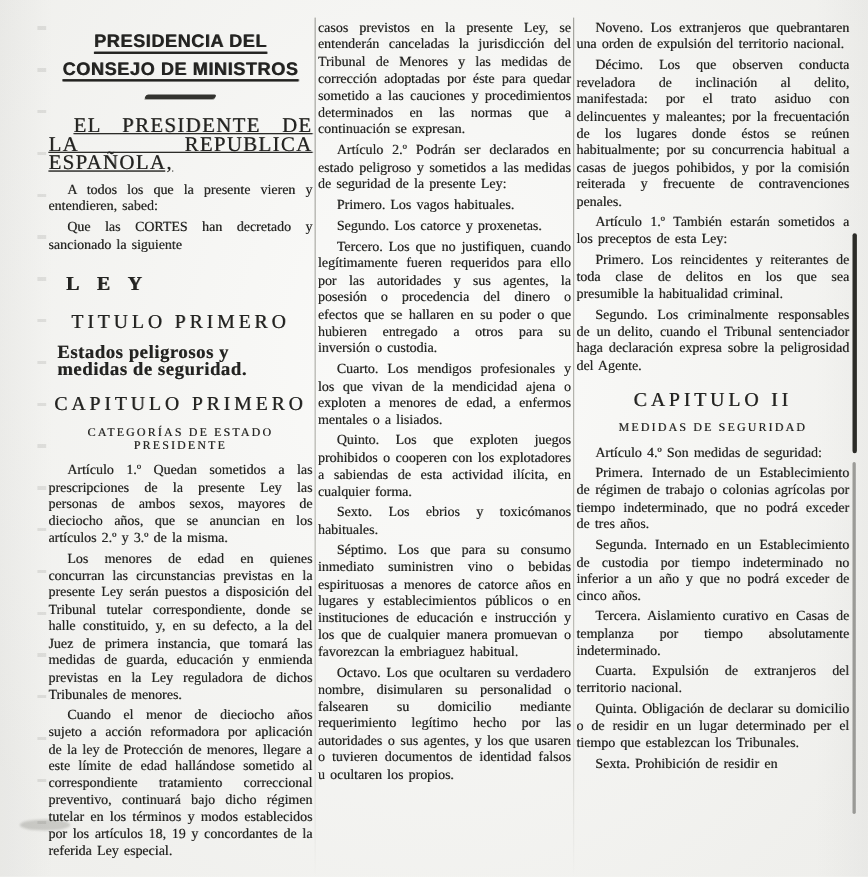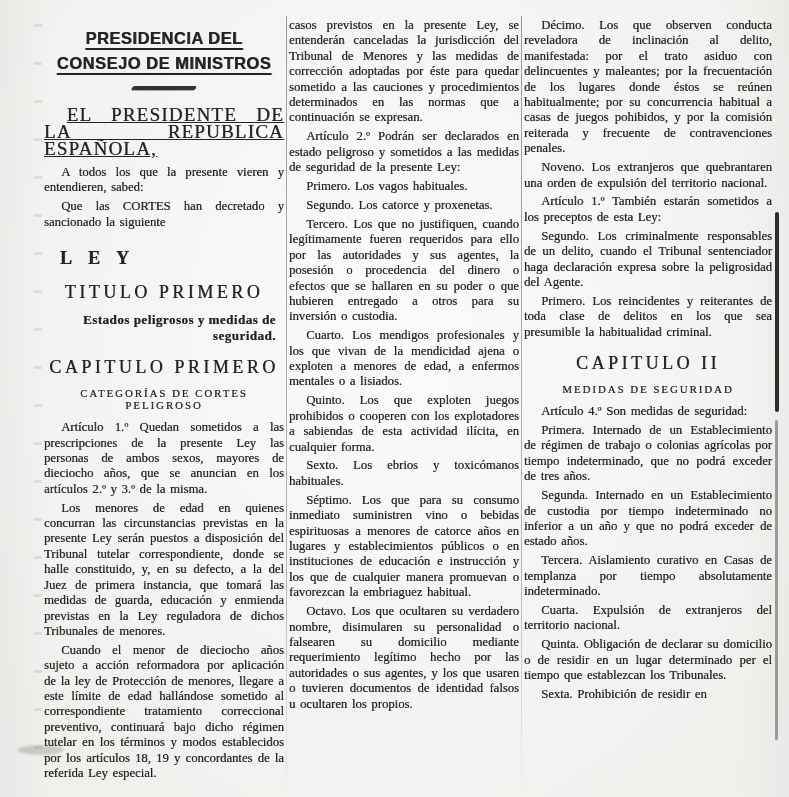--- a/index.html
+++ b/index.html
@@ -42,21 +42,21 @@
   }
   .ley-heading{
     text-align:left;font-size:18px;font-weight:bold;letter-spacing:16px;padding-left:16px;
     margin:18px 0 10px 0;text-shadow:0.6px 0 0 rgba(35,35,30,0.7);
   }
   .center-heading{
     text-align:center;font-size:18px;letter-spacing:3.5px;margin:13px 0 9px 0;
     text-shadow:0.5px 0 0 rgba(35,35,30,0.65);
   }
   .center-bold{
-    text-align:right;font-weight:bold;font-size:13px;line-height:16px;margin:4px 8px 10px 8px;
+    text-align:left;font-weight:bold;font-size:17px;line-height:16px;margin:4px 8px 10px 8px;
     letter-spacing:0.5px;text-shadow:0.4px 0 0 rgba(35,35,30,0.6);
   }
   .small-caps-heading{
     text-align:center;font-size:10.8px;letter-spacing:2px;margin:9px 0 9px 0;
     text-shadow:0.4px 0 0 rgba(35,35,30,0.55);
   }
   
   .left-gutter{
     position:absolute;left:34px;top:10px;width:8px;height:740px;
     background:repeating-linear-gradient(180deg,transparent 0 14px,rgba(70,70,65,0.22) 14px 17px,transparent 17px 38px);
@@ -75,50 +75,50 @@
   <div class="col col-0">
       <div class="masthead">PRESIDENCIA DEL CONSEJO DE MINISTROS</div>
       <div class="ornament"></div>
       <div class="allcaps-para">EL PRESIDENTE DE LA REPUBLICA ESPAÑOLA,</div>
       <div class="para">A todos los que la presente vieren y entendieren, sabed:</div>
       <div class="para">Que las CORTES han decretado y sancionado la siguiente</div>
       <div class="ley-heading">LEY</div>
       <div class="center-heading">TITULO PRIMERO</div>
       <div class="center-bold">Estados peligrosos y medidas de seguridad.</div>
       <div class="center-heading">CAPITULO PRIMERO</div>
-      <div class="small-caps-heading">CATEGORÍAS DE CORTES PELIGROSO</div>
+      <div class="small-caps-heading">CATEGORÍAS DE ESTADO PRESIDENTE</div>
       <div class="para">Artículo 1.º  Quedan sometidos a las prescripciones de la presente Ley las personas de ambos sexos, mayores de dieciocho años, que se anuncian en los artículos 2.º y 3.º de la misma.</div>
       <div class="para">Los menores de edad en quienes concurran las circunstancias previstas en la presente Ley serán puestos a disposición del Tribunal tutelar correspondiente, donde se halle constituido, y, en su defecto, a la del Juez de primera instancia, que tomará las medidas de guarda, educación y enmienda previstas en la Ley reguladora de dichos Tribunales de menores.</div>
       <div class="para">Cuando el menor de dieciocho años sujeto a acción reformadora por aplicación de la ley de Protección de menores, llegare a este límite de edad hallándose sometido al correspondiente tratamiento correccional preventivo, continuará bajo dicho régimen tutelar en los términos y modos establecidos por los artículos 18, 19 y concordantes de la referida Ley especial.</div>
     </div>
   <div class="colrule"></div>
   <div class="col col-1">
       <div class="para no-indent">casos previstos en la presente Ley, se entenderán canceladas la jurisdicción del Tribunal de Menores y las medidas de corrección adoptadas por éste para quedar sometido a las cauciones y procedimientos determinados en las normas que a continuación se expresan.</div>
       <div class="para">Artículo 2.º  Podrán ser declarados en estado peligroso y sometidos a las medidas de seguridad de la presente Ley:</div>
       <div class="para">Primero.  Los vagos habituales.</div>
       <div class="para">Segundo.  Los catorce y proxenetas.</div>
       <div class="para">Tercero.  Los que no justifiquen, cuando legítimamente fueren requeridos para ello por las autoridades y sus agentes, la posesión o procedencia del dinero o efectos que se hallaren en su poder o que hubieren entregado a otros para su inversión o custodia.</div>
       <div class="para">Cuarto.  Los mendigos profesionales y los que vivan de la mendicidad ajena o exploten a menores de edad, a enfermos mentales o a lisiados.</div>
       <div class="para">Quinto.  Los que exploten juegos prohibidos o cooperen con los explotadores a sabiendas de esta actividad ilícita, en cualquier forma.</div>
       <div class="para">Sexto.  Los ebrios y toxicómanos habituales.</div>
       <div class="para">Séptimo.  Los que para su consumo inmediato suministren vino o bebidas espirituosas a menores de catorce años en lugares y establecimientos públicos o en instituciones de educación e instrucción y los que de cualquier manera promuevan o favorezcan la embriaguez habitual.</div>
       <div class="para">Octavo.  Los que ocultaren su verdadero nombre, disimularen su personalidad o falsearen su domicilio mediante requerimiento legítimo hecho por las autoridades o sus agentes, y los que usaren o tuvieren documentos de identidad falsos u ocultaren los propios.</div>
     </div>
   <div class="colrule"></div>
   <div class="col col-2">
+      <div class="para">Noveno.  Los extranjeros que quebrantaren una orden de expulsión del territorio nacional.</div>
       <div class="para">Décimo.  Los que observen conducta reveladora de inclinación al delito, manifestada: por el trato asiduo con delincuentes y maleantes; por la frecuentación de los lugares donde éstos se reúnen habitualmente; por su concurrencia habitual a casas de juegos pohibidos, y por la comisión reiterada y frecuente de contravenciones penales.</div>
-      <div class="para">Noveno.  Los extranjeros que quebrantaren una orden de expulsión del territorio nacional.</div>
       <div class="para">Artículo 1.º  También estarán sometidos a los preceptos de esta Ley:</div>
+      <div class="para">Primero.  Los reincidentes y reiterantes de toda clase de delitos en los que sea presumible la habitualidad criminal.</div>
       <div class="para">Segundo.  Los criminalmente responsables de un delito, cuando el Tribunal sentenciador haga declaración expresa sobre la peligrosidad del Agente.</div>
-      <div class="para">Primero.  Los reincidentes y reiterantes de toda clase de delitos en los que sea presumible la habitualidad criminal.</div>
       <div class="center-heading">CAPITULO II</div>
       <div class="small-caps-heading">MEDIDAS DE SEGURIDAD</div>
       <div class="para">Artículo 4.º  Son medidas de seguridad:</div>
       <div class="para">Primera.  Internado de un Establecimiento de régimen de trabajo o colonias agrícolas por tiempo indeterminado, que no podrá exceder de tres años.</div>
-      <div class="para">Segunda.  Internado en un Establecimiento de custodia por tiempo indeterminado no inferior a un año y que no podrá exceder de estado años.</div>
+      <div class="para">Segunda.  Internado en un Establecimiento de custodia por tiempo indeterminado no inferior a un año y que no podrá exceder de cinco años.</div>
       <div class="para">Tercera.  Aislamiento curativo en Casas de templanza por tiempo absolutamente indeterminado.</div>
       <div class="para">Cuarta.  Expulsión de extranjeros del territorio nacional.</div>
       <div class="para">Quinta.  Obligación de declarar su domicilio o de residir en un lugar determinado per el tiempo que establezcan los Tribunales.</div>
       <div class="para">Sexta.  Prohibición de residir en</div>
     </div>
 </div>
 
 <div class="right-bar-dark"></div>
 <div class="right-bar-light"></div>
 <div class="bottom-smudge"></div>

